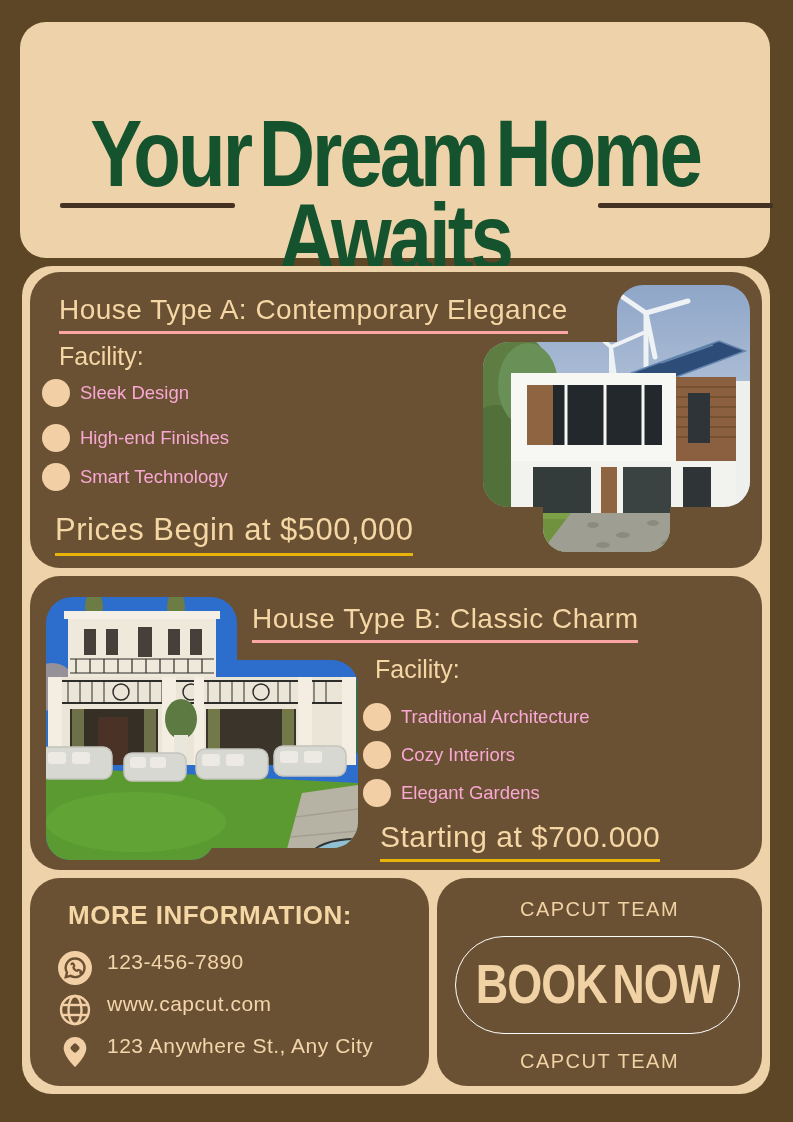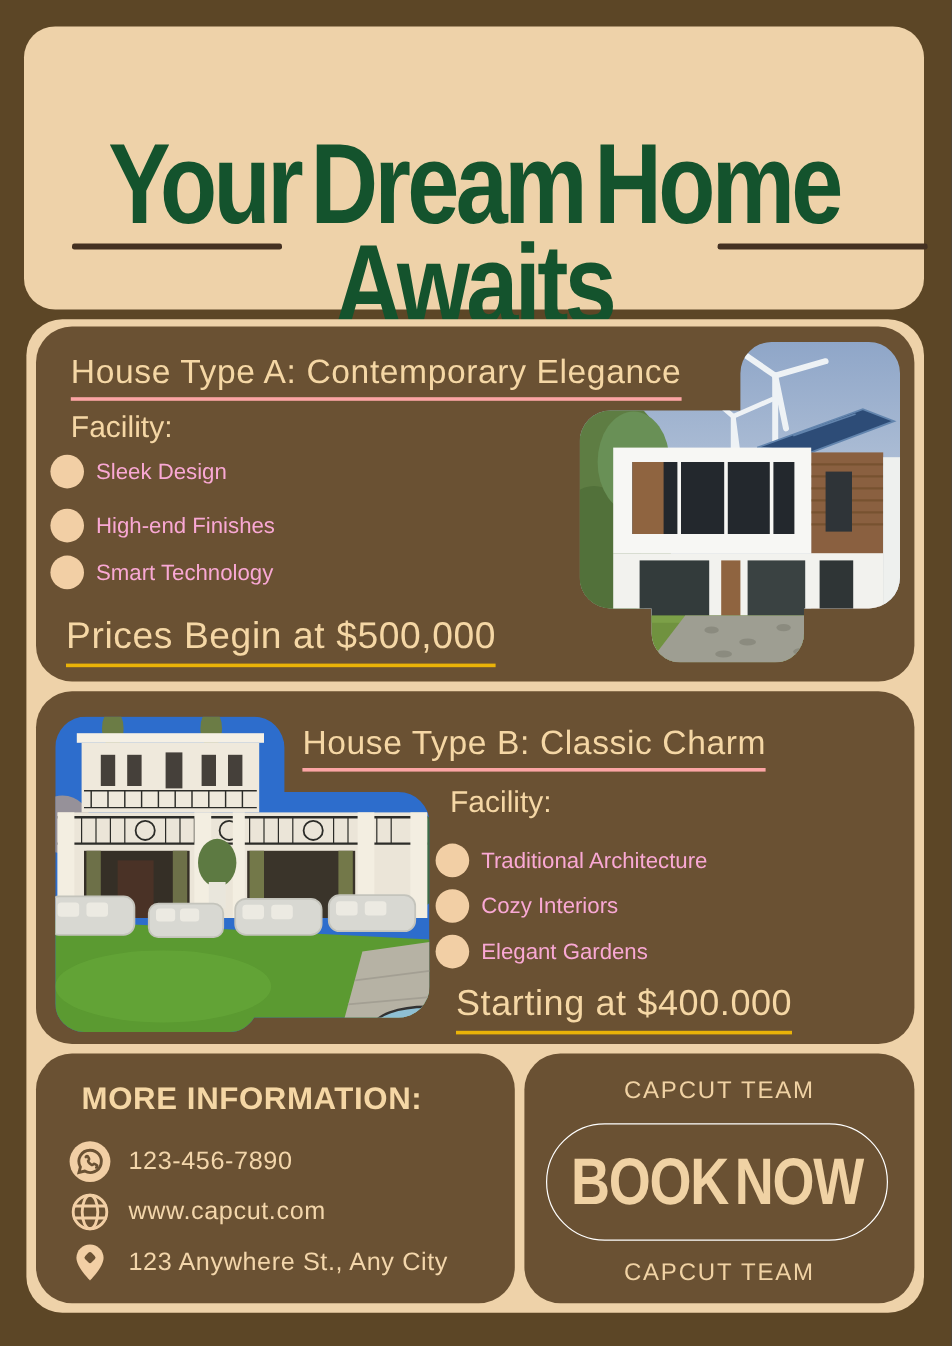--- a/index.html
+++ b/index.html
@@ -53,21 +53,21 @@
   .price{
     position:absolute;color:#f5d7a5;font-size:31px;letter-spacing:.5px;
     border-bottom:3px solid #eab308;padding-bottom:5px;white-space:nowrap;
   }
   .photo{position:absolute;}
   
   .info-heading{
     position:absolute;left:38px;top:22px;color:#f5d7a5;
     font-size:26px;font-weight:bold;letter-spacing:.5px;white-space:nowrap;
   }
-  .contact-row{position:absolute;left:27px;display:flex;align-items:center;height:36px;}
+  .contact-row{position:absolute;left:27px;display:flex;align-items:flex-start;height:36px;}
   .contact-icon{width:36px;height:36px;flex:0 0 auto;}
   .contact-text{color:#f3d6ab;font-size:21px;margin-left:14px;white-space:nowrap;letter-spacing:.5px;}
   
   .team-label{
     position:absolute;left:0;width:100%;text-align:center;color:#f0d2a4;
     font-size:20px;letter-spacing:1.5px;white-space:nowrap;
   }
   .book-now-btn{
     position:absolute;left:18px;top:58px;width:285px;height:98px;
     background:transparent;border:1px solid #ffffff;border-radius:55px;
@@ -319,21 +319,21 @@
     </div>
     <div class="facility-row" style="left:333px;top:165px;">
       <span class="bullet-dot"></span>
       <span class="facility-text">Cozy Interiors</span>
     </div>
     <div class="facility-row" style="left:333px;top:203px;">
       <span class="bullet-dot"></span>
       <span class="facility-text">Elegant Gardens</span>
     </div>
 
-    <div class="price" style="left:350px;top:244px;font-size:30px;">Starting at $400.000</div>
+    <div class="price" style="left:350px;top:244px;font-size:30px;">Starting at $700.000</div>
   </div>
 
   <div class="card card-info">
     <div class="info-heading">MORE INFORMATION:</div>
 
     <div class="contact-row" style="top:72px;">
       <span class="contact-icon">
         <svg width="36" height="36" viewBox="0 0 36 36">
           <circle cx="18" cy="18" r="17" fill="#f2cfa5"></circle>
           <path d="M18 8.5a9.3 9.3 0 0 0-8 14l-1.2 4.6 4.8-1.2a9.3 9.3 0 1 0 4.4-17.4z" fill="none" stroke="#6a5133" stroke-width="2.4"></path>

